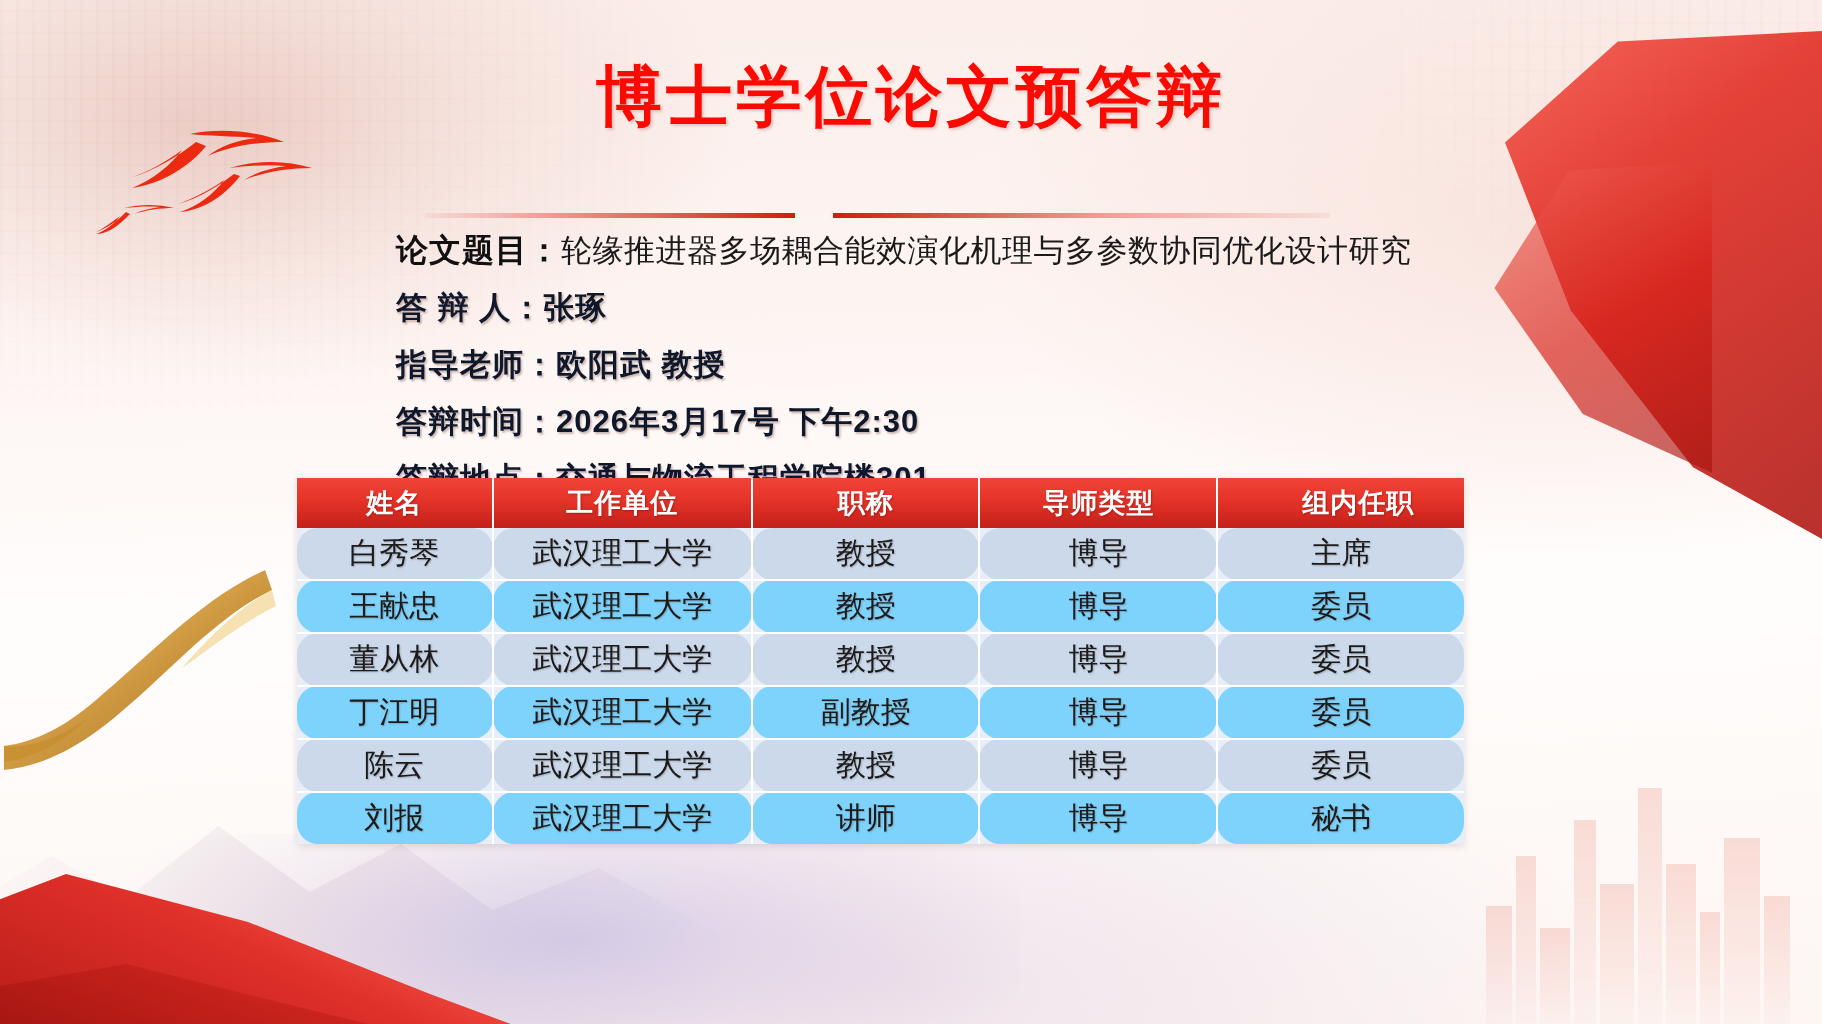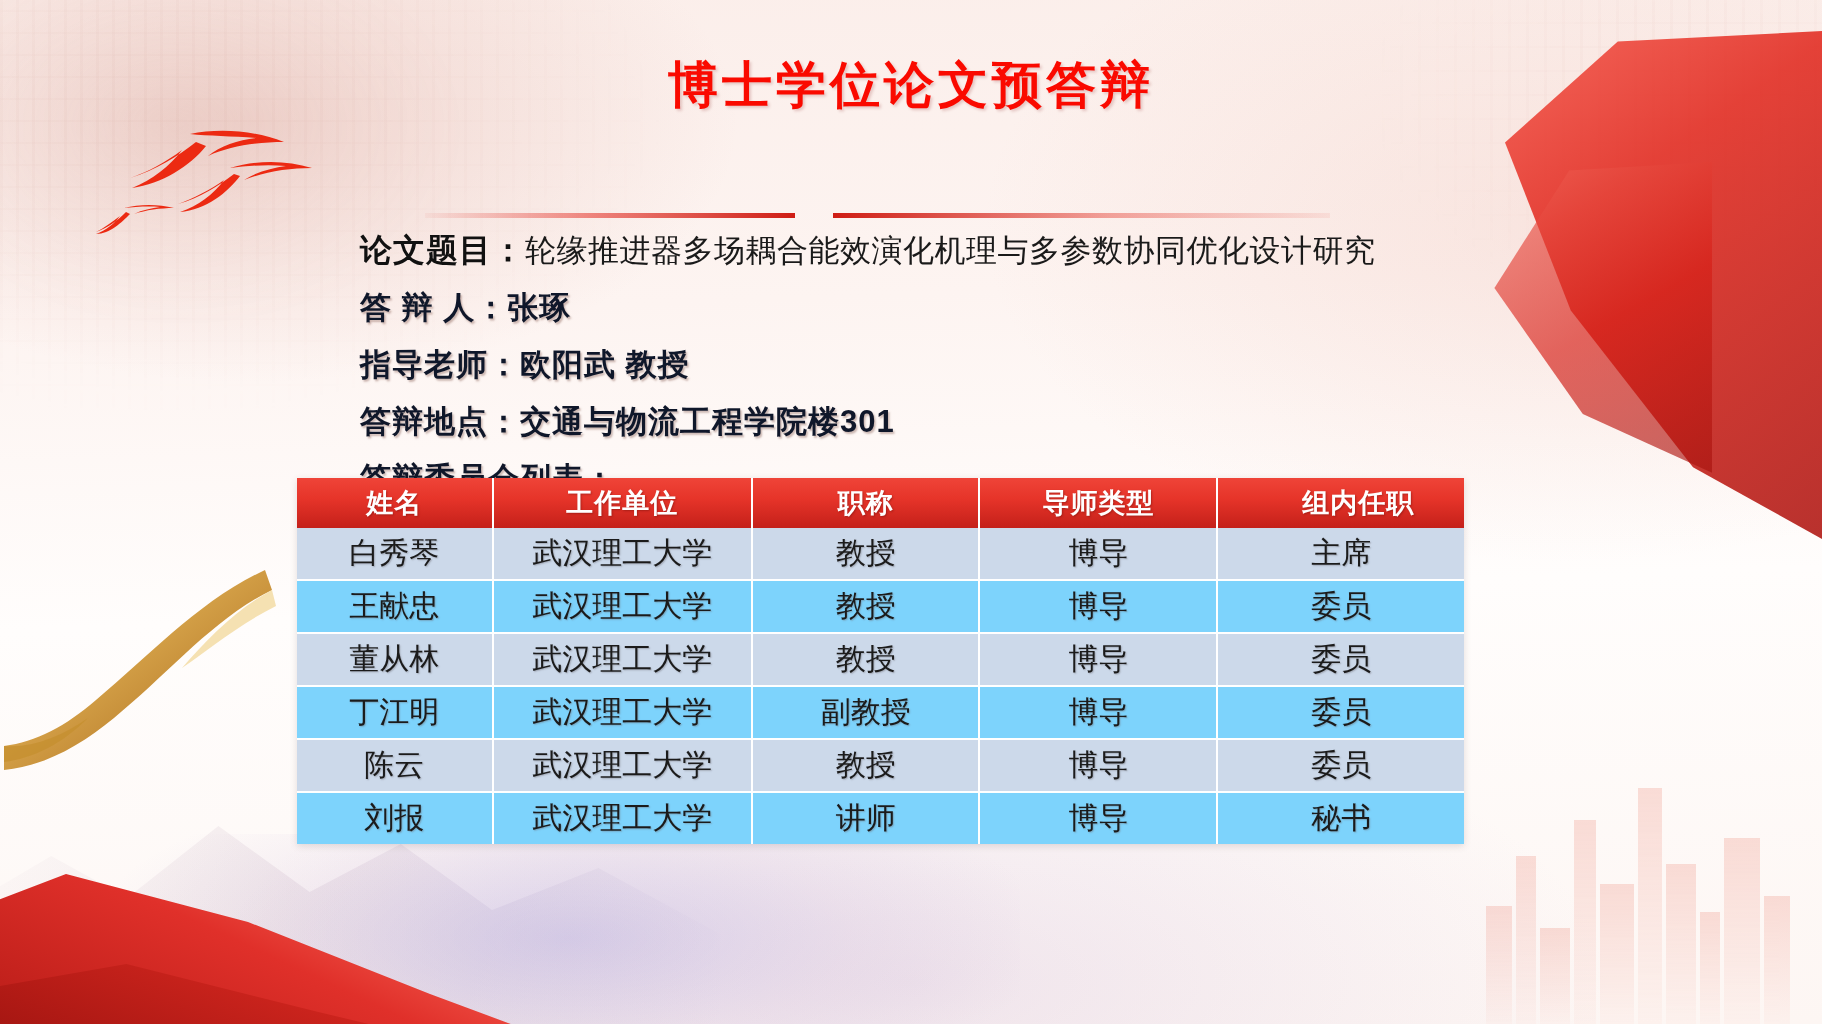--- a/index.html
+++ b/index.html
@@ -157,21 +157,21 @@
   }
 
   
   .title {
     position: absolute;
     left: 0; right: 0;
     top: 52px;
     text-align: center;
     font-family: "Liberation Sans", "DejaVu Sans", sans-serif;
     font-weight: bold;
-    font-size: 50px;
+    font-size: 66px;
     letter-spacing: 4px;
     color: #fa0a00;
     text-shadow: 2px 2px 3px rgba(120,0,0,0.18);
     z-index: 6;
   }
 
   
   .divider {
     position: absolute;
     left: 425px;
@@ -197,20 +197,21 @@
   .info {
     position: absolute;
     left: 360px;
     top: 224px;
     z-index: 6;
     width: 1050px;
   }
   .info-row {
     line-height: 52px;
     white-space: nowrap;
+    margin-left: 36px;
   }
   .lbl-thesis {
     font-family: "Liberation Sans", "DejaVu Sans", sans-serif;
     font-weight: bold;
     font-size: 32px;
     color: #111111;
     letter-spacing: 1px;
   }
   .val-thesis {
     font-family: "Liberation Serif", "DejaVu Serif", serif;
@@ -256,20 +257,21 @@
   table.committee th:last-child { border-right: none; padding-left: 35px; }
   table.committee td {
     font-family: "Liberation Serif", "DejaVu Serif", serif;
     font-size: 30px;
     color: #1b1b1b;
     text-align: center;
     height: 49px;
     border-right: 2px solid #ffffff;
     border-bottom: 2px solid #ffffff;
     text-shadow: 1px 1px 1.5px rgba(110,110,120,0.45);
+    border-radius: 21px;
   }
   table.committee td:last-child { border-right: none; }
   table.committee tr.odd td { background: #ccd9ea; }
   table.committee tr.even td { background: #7dd3fc; }
   table.committee tr:last-child td { border-bottom: none; }
 
   .col-1 { width: 185px; }
   .col-2 { width: 245px; }
   .col-3 { width: 215px; }
   .col-4 { width: 225px; }
@@ -354,20 +356,23 @@
     </div>
 
     <div class="info-row">
       <span class="red-line">答 辩 人：</span><span class="red-line v">张琢</span>
     </div>
 
     <div class="info-row">
       <span class="red-line">指导老师：</span><span class="red-line v">欧阳武 教授</span>
     </div>
 
+    <div class="info-row">
+      <span class="red-line">答辩时间：</span><span class="red-line v">2026年3月17号 下午2:30</span>
+    </div>
 
     <div class="info-row">
       <span class="red-line">答辩地点：</span><span class="red-line v">交通与物流工程学院楼301</span>
     </div>
 
     <div class="info-row">
       <span class="red-line">答辩委员会列表：</span>
     </div>
 
   </div>

